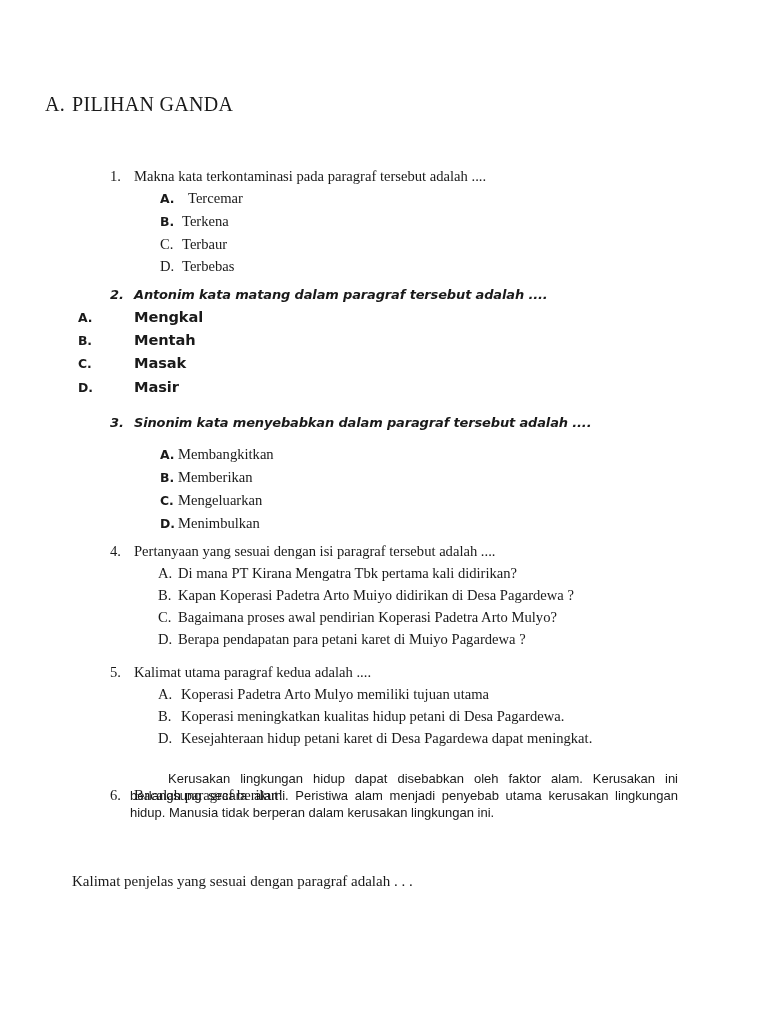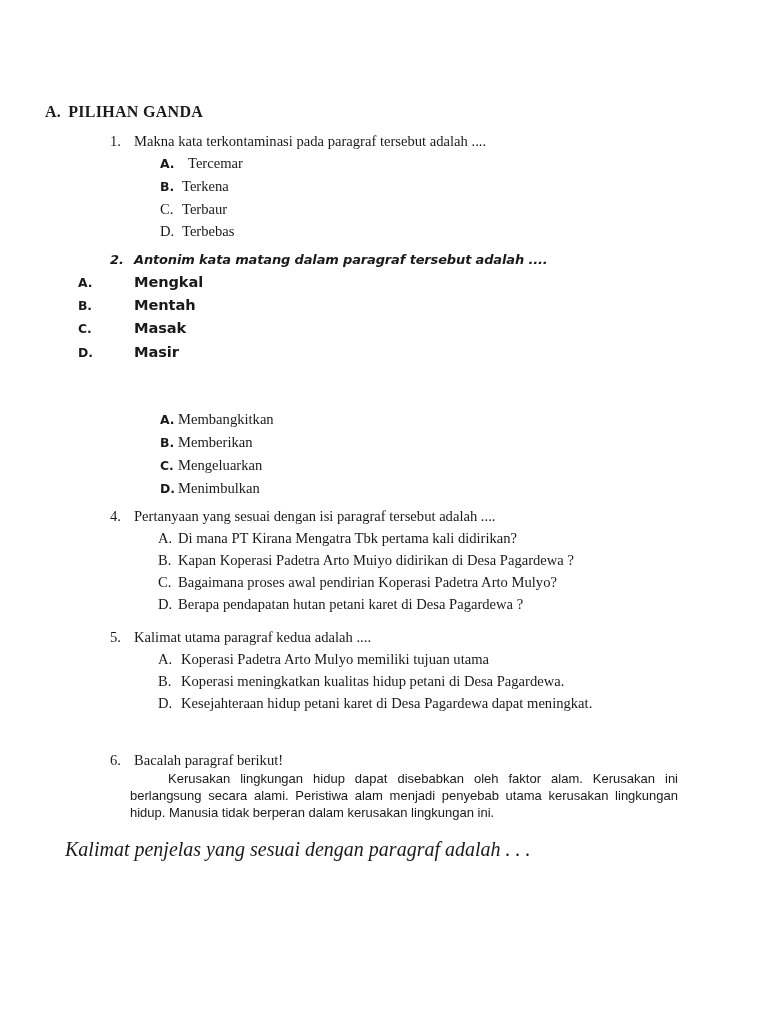--- a/index.html
+++ b/index.html
@@ -23,30 +23,29 @@
     height: 1024px;
     box-sizing: border-box;
   }
 
   
   .section-heading {
     position: absolute;
     left: 45px;
     top: 93px;
     font-family: "Liberation Serif", "DejaVu Serif", serif;
-    font-weight: bold;
-    font-size: 16px;
+    font-weight: normal;
+    font-size: 20px;
     letter-spacing: 0.3px;
     white-space: nowrap;
-    margin-top: 10px;
   }
   .section-heading .sec-letter { margin-right: 7px; }
 
   
-  .qblock { position: absolute; }
+  .qblock { position: absolute; margin-top: 35px; }
 
   .q-line {
     display: block;
     white-space: nowrap;
     font-size: 14.6px;
     line-height: 22px;
   }
 
   
   .serif {
@@ -155,20 +154,25 @@
       <span class="optlet" style="width:56px;">B.</span><span>Mentah</span>
     </div>
     <div class="opt-row sans-opt" style="line-height:22.2px;">
       <span class="optlet" style="width:56px;">C.</span><span>Masak</span>
     </div>
     <div class="opt-row sans-opt" style="line-height:22.2px;">
       <span class="optlet" style="width:56px;">D.</span><span>Masir</span>
     </div>
   </div>
 
+  <div class="qblock" style="left:110px; top:377px;">
+    <div class="q-line sans-stem">
+      <span class="qnum" style="width:24px;">3.</span><span>Sinonim kata menyebabkan dalam paragraf tersebut adalah ....</span>
+    </div>
+  </div>
   <div class="qblock" style="left:160px; top:408px;">
     <div class="opt-row serif">
       <span class="optlet" style="width:18px;">A.</span><span>Membangkitkan</span>
     </div>
     <div class="opt-row serif">
       <span class="optlet" style="width:18px;">B.</span><span>Memberikan</span>
     </div>
     <div class="opt-row serif">
       <span class="optlet" style="width:18px;">C.</span><span>Mengeluarkan</span>
     </div>
@@ -186,21 +190,21 @@
     <div class="opt-row serif">
       <span class="optlet-serif" style="width:20px;">A.</span><span>Di mana PT Kirana Mengatra Tbk pertama kali didirikan?</span>
     </div>
     <div class="opt-row serif">
       <span class="optlet-serif" style="width:20px;">B.</span><span>Kapan Koperasi Padetra Arto Muiyo didirikan di Desa Pagardewa ?</span>
     </div>
     <div class="opt-row serif">
       <span class="optlet-serif" style="width:20px;">C.</span><span>Bagaimana proses awal pendirian Koperasi Padetra Arto Mulyo?</span>
     </div>
     <div class="opt-row serif">
-      <span class="optlet-serif" style="width:20px;">D.</span><span>Berapa pendapatan hutan petani karet di Desa Pagardewa ?</span>
+      <span class="optlet-serif" style="width:20px;">D.</span><span>Berapa pendapatan para petani karet di Muiyo Pagardewa ?</span>
     </div>
   </div>
 
   <div class="qblock" style="left:110px; top:626px;">
     <div class="q-line serif">
       <span class="qnum">5.</span><span>Kalimat utama paragraf kedua adalah ....</span>
     </div>
   </div>
   <div class="qblock" style="left:158px; top:648px;">
     <div class="opt-row serif">
@@ -217,18 +221,18 @@
   <div class="qblock" style="left:110px; top:749px;">
     <div class="q-line serif">
       <span class="qnum">6.</span><span>Bacalah paragraf berikut!</span>
     </div>
   </div>
 
   <div class="para-just" style="left:130px; top:770px; width:548px;">
     <span class="indent-first"></span><span>Kerusakan lingkungan hidup dapat disebabkan oleh faktor alam. Kerusakan ini berlangsung secara alami. Peristiwa alam menjadi penyebab utama kerusakan lingkungan hidup. Manusia tidak berperan dalam kerusakan lingkungan ini.</span>
   </div>
 
-  <div class="qblock serif" style="left:65px; top:838px; font-size:20px; white-space:nowrap;font-style:italic;">
+  <div class="qblock serif" style="left:72px; top:838px; font-size:15px; white-space:nowrap;">
     <span>Kalimat penjelas yang sesuai dengan paragraf adalah . . .</span>
   </div>
 
 
 </div>
 
 </body></html>

